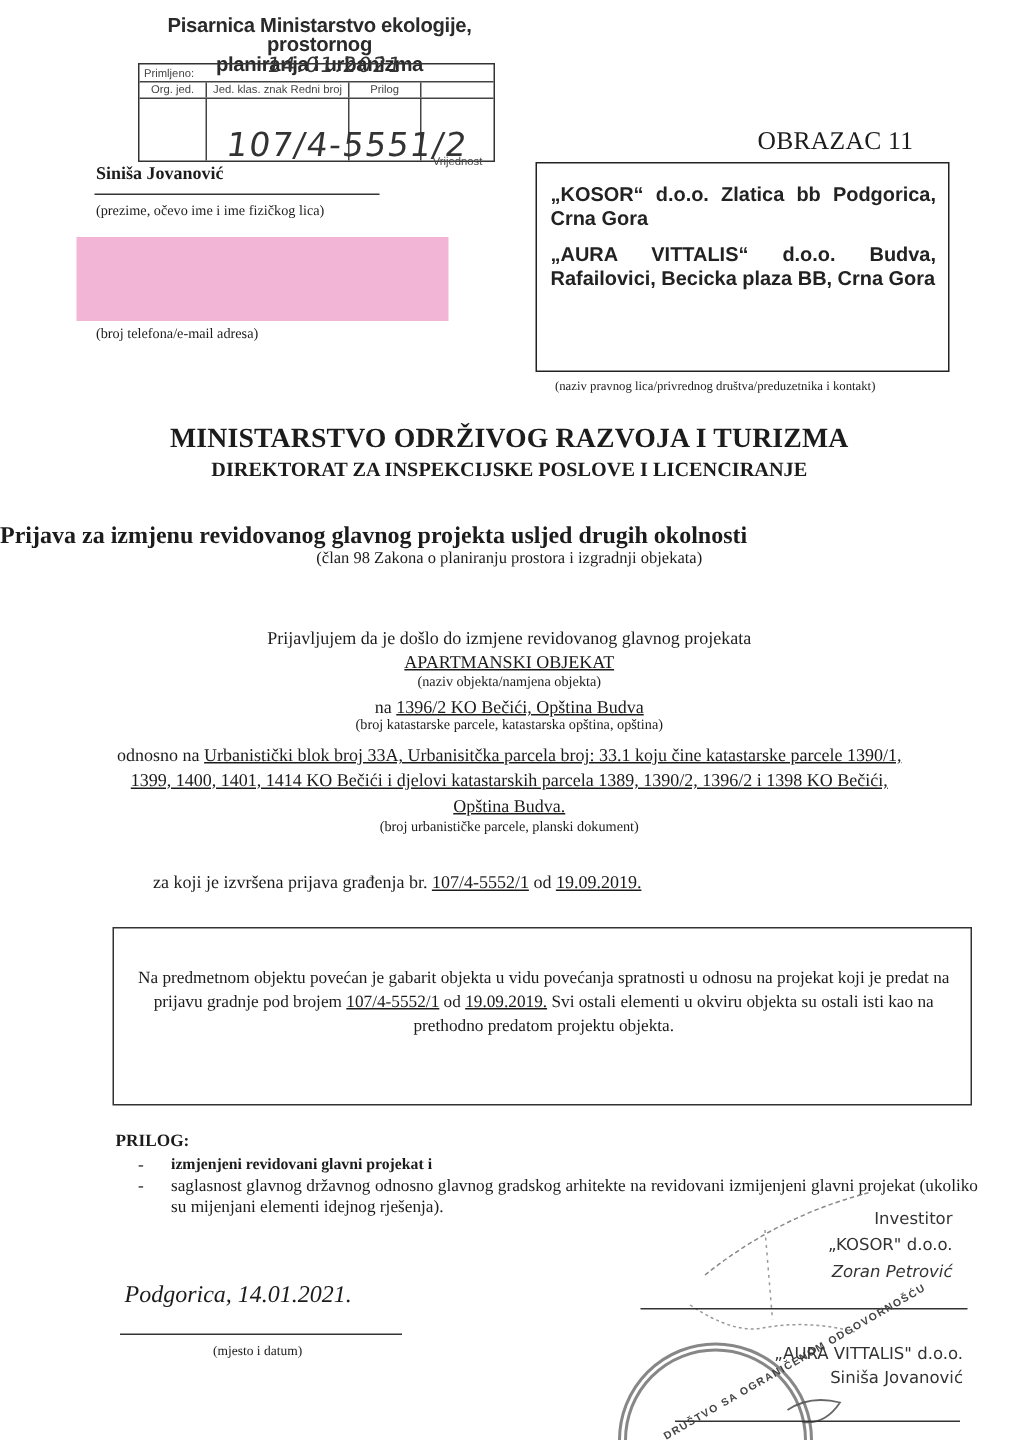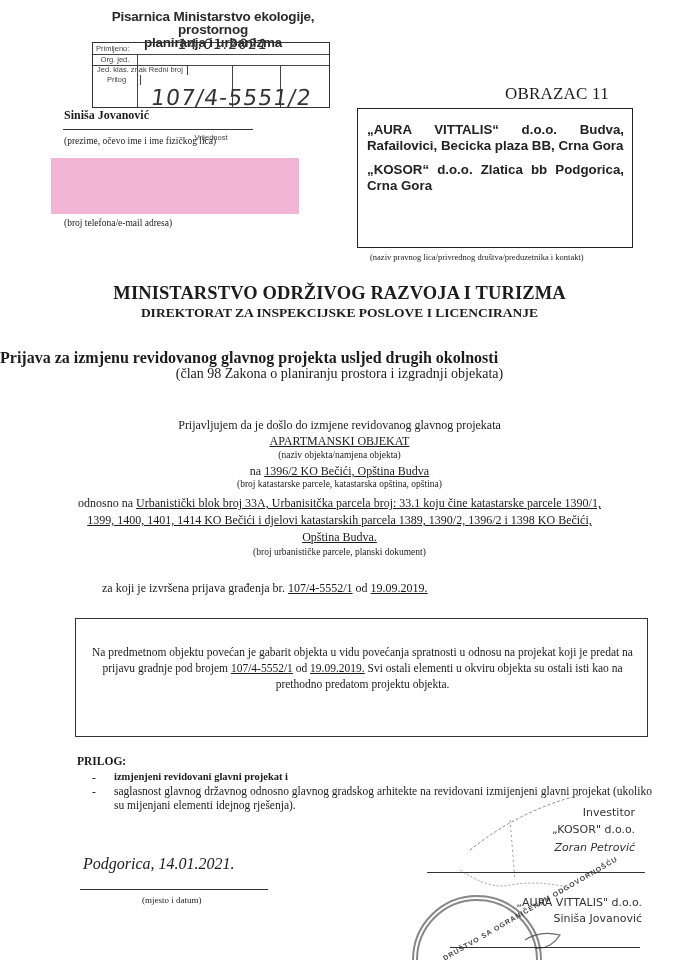--- a/index.html
+++ b/index.html
@@ -4,21 +4,21 @@
   <style>
     * { box-sizing: border-box; margin: 0; padding: 0; }
     html, body { width: 679px; height: 960px; background: #ffffff; overflow: hidden; }
     body { position: relative; font-family: "Liberation Serif", serif; color: #1c1c1c; }
     .abs { position: absolute; }
 
     
     .stamp-title { left: 88px; top: 10px; width: 250px; text-align: center; font-family: "Liberation Sans", sans-serif; font-weight: bold; font-size: 13.5px; line-height: 13px; color: #2a2a2a; letter-spacing: -0.2px; }
     .stamp-table { left: 92px; top: 42px; width: 238px; height: 66px; border: 1.2px solid #333; font-family: "Liberation Sans", sans-serif; font-size: 7.5px; color: #444; }
     .stamp-row1 { height: 12px; border-bottom: 1px solid #444; padding-left: 3px; line-height: 11px; position: relative; }
-    .stamp-row2 { height: 11px; border-bottom: 1px solid #444; display: flex; line-height: 10px; flex-direction: column; }
+    .stamp-row2 { height: 11px; border-bottom: 1px solid #444; display: flex; line-height: 10px; }
     .stamp-row2 div, .stamp-row3 div { border-right: 1px solid #444; text-align: center; }
     .stamp-row2 div:last-child, .stamp-row3 div:last-child { border-right: none; }
     .stamp-row3 { height: 41px; display: flex; }
     .c1 { width: 45px; } .c2 { width: 95px; } .c3 { width: 48px; } .c4 { flex: 1; margin-top: 48px; }
     .handwriting { font-family: "DejaVu Sans", sans-serif; color: #333; font-weight: normal; position: absolute; transform: skewX(-8deg); }
     .hw-date { left: 85px; top: -4px; font-size: 14px; letter-spacing: 1px; }
     .hw-num { left: 58px; top: 88px; font-size: 22px; letter-spacing: 1px; }
 
     
     .applicant-name { left: 64px; top: 108px; font-weight: bold; font-size: 12px; }
@@ -30,21 +30,21 @@
 
     .obrazac { left: 505px; top: 84px; font-size: 17px; letter-spacing: 0.2px; }
 
     .company-box { left: 357px; top: 108px; width: 276px; height: 140px; border: 1.2px solid #222; padding: 13px 8px 0 9px; font-family: "Liberation Sans", sans-serif; font-weight: bold; font-size: 13.3px; line-height: 16px; color: #222; }
     .company-box p { text-align: justify; text-align-last: left; margin-bottom: 8px; }
     .company-caption { left: 370px; top: 252px; font-size: 8.5px; }
 
     .ministry { left: 0; width: 679px; top: 283px; text-align: center; font-weight: bold; font-size: 18.5px; letter-spacing: 0.1px; }
     .directorate { left: 0; width: 679px; top: 305px; text-align: center; font-weight: bold; font-size: 13.5px; }
     .form-title { left: 0; width: 679px; top: 349px; text-align: left; font-weight: bold; font-size: 16px; }
-    .form-subtitle { left: 0; width: 679px; top: 366px; text-align: center; font-size: 14px; }
+    .form-subtitle { left: 0; width: 679px; top: 366px; text-align: center; font-size: 11px; }
 
     .centered { left: 0; width: 679px; text-align: center; }
     .body-text { font-size: 12px; }
     .small-caption { font-size: 9.5px; }
     .u { text-decoration: underline; }
 
     .r1 { top: 418px; }
     .r2 { top: 434px; }
     .r3 { top: 450px; }
     .r4 { top: 464px; }
@@ -113,22 +113,22 @@
 
 <div class="abs applicant-name">Siniša Jovanović</div>
 <div class="abs line applicant-line"></div>
 <div class="abs applicant-caption">(prezime, očevo ime i ime fizičkog lica)</div>
 <div class="abs redaction"></div>
 <div class="abs phone-caption">(broj telefona/e-mail adresa)</div>
 
 <div class="abs obrazac">OBRAZAC 11</div>
 
 <div class="abs company-box">
+  <p>„KOSOR“ d.o.o. Zlatica bb Podgorica, Crna Gora</p>
   <p>„AURA VITTALIS“ d.o.o. Budva, Rafailovici, Becicka plaza BB, Crna Gora</p>
-  <p>„KOSOR“ d.o.o. Zlatica bb Podgorica, Crna Gora</p>
 </div>
 <div class="abs company-caption">(naziv pravnog lica/privrednog društva/preduzetnika i kontakt)</div>
 
 <div class="abs ministry">MINISTARSTVO ODRŽIVOG RAZVOJA I TURIZMA</div>
 <div class="abs directorate">DIREKTORAT ZA INSPEKCIJSKE POSLOVE I LICENCIRANJE</div>
 <div class="abs form-title">Prijava za izmjenu revidovanog glavnog projekta usljed drugih okolnosti</div>
 <div class="abs form-subtitle">(član 98 Zakona o planiranju prostora i izgradnji objekata)</div>
 
 <div class="abs centered body-text r1">Prijavljujem da je došlo do izmjene revidovanog glavnog projekata</div>
 <div class="abs centered body-text r2">

